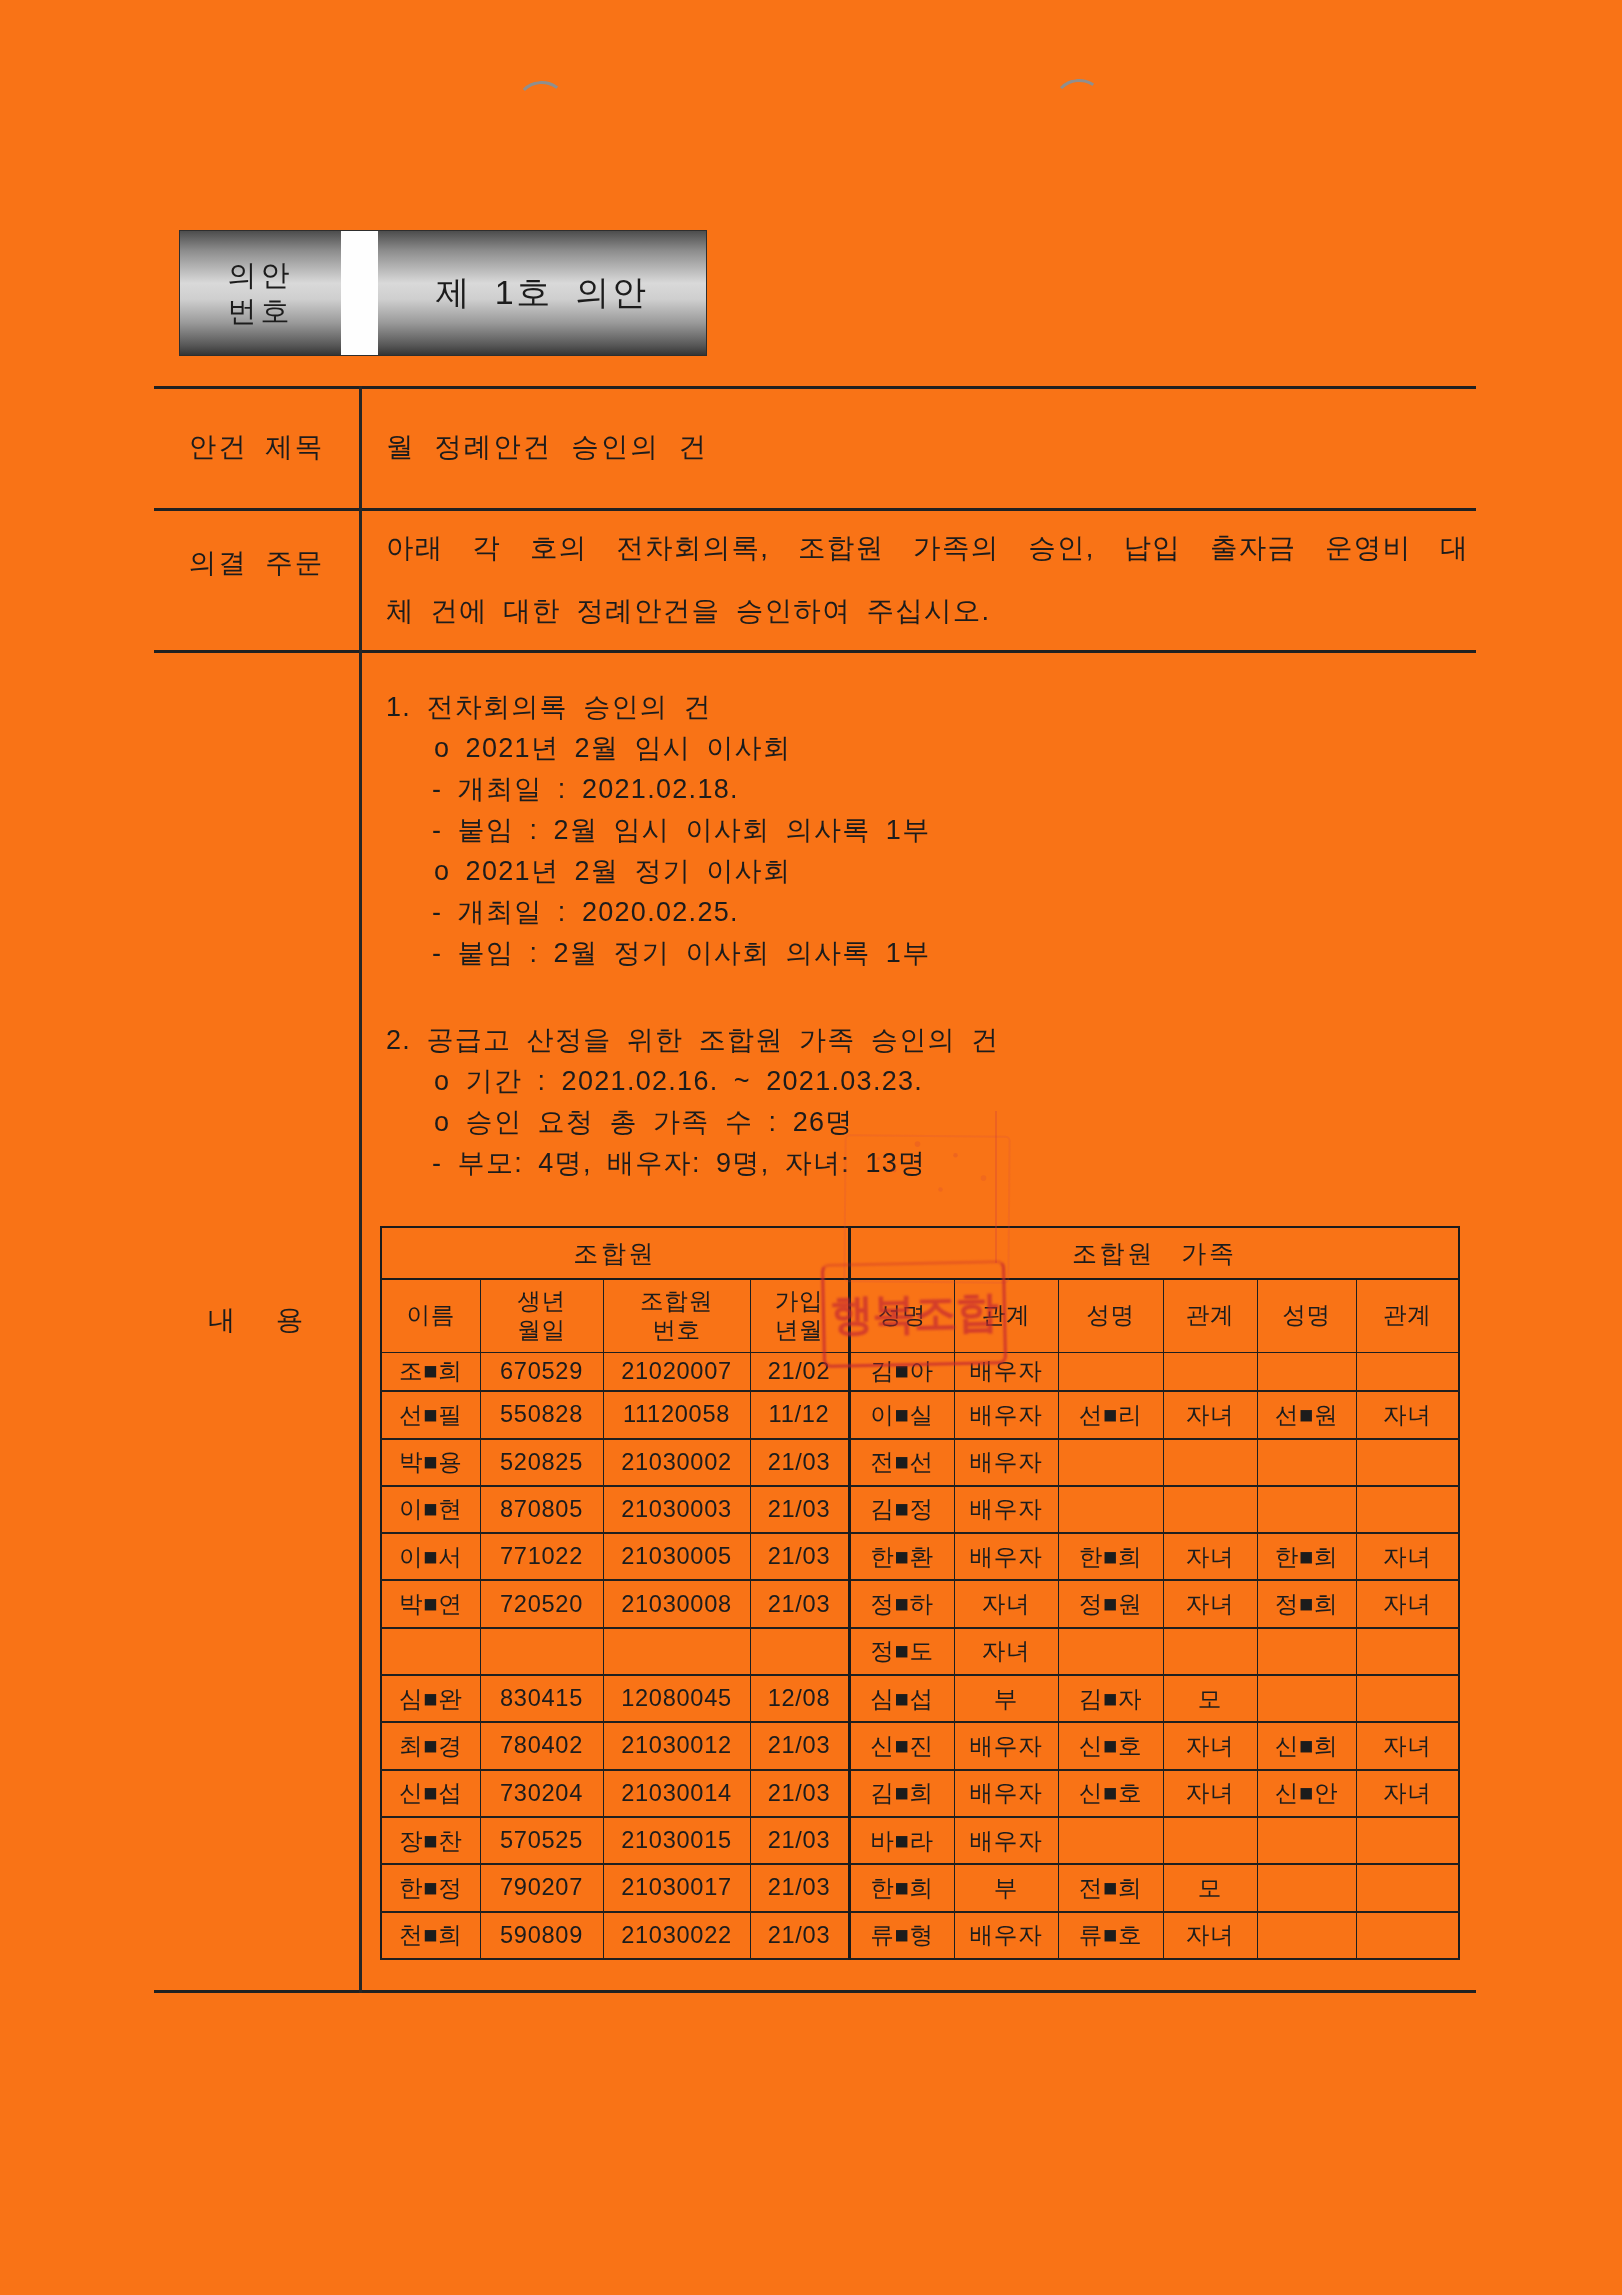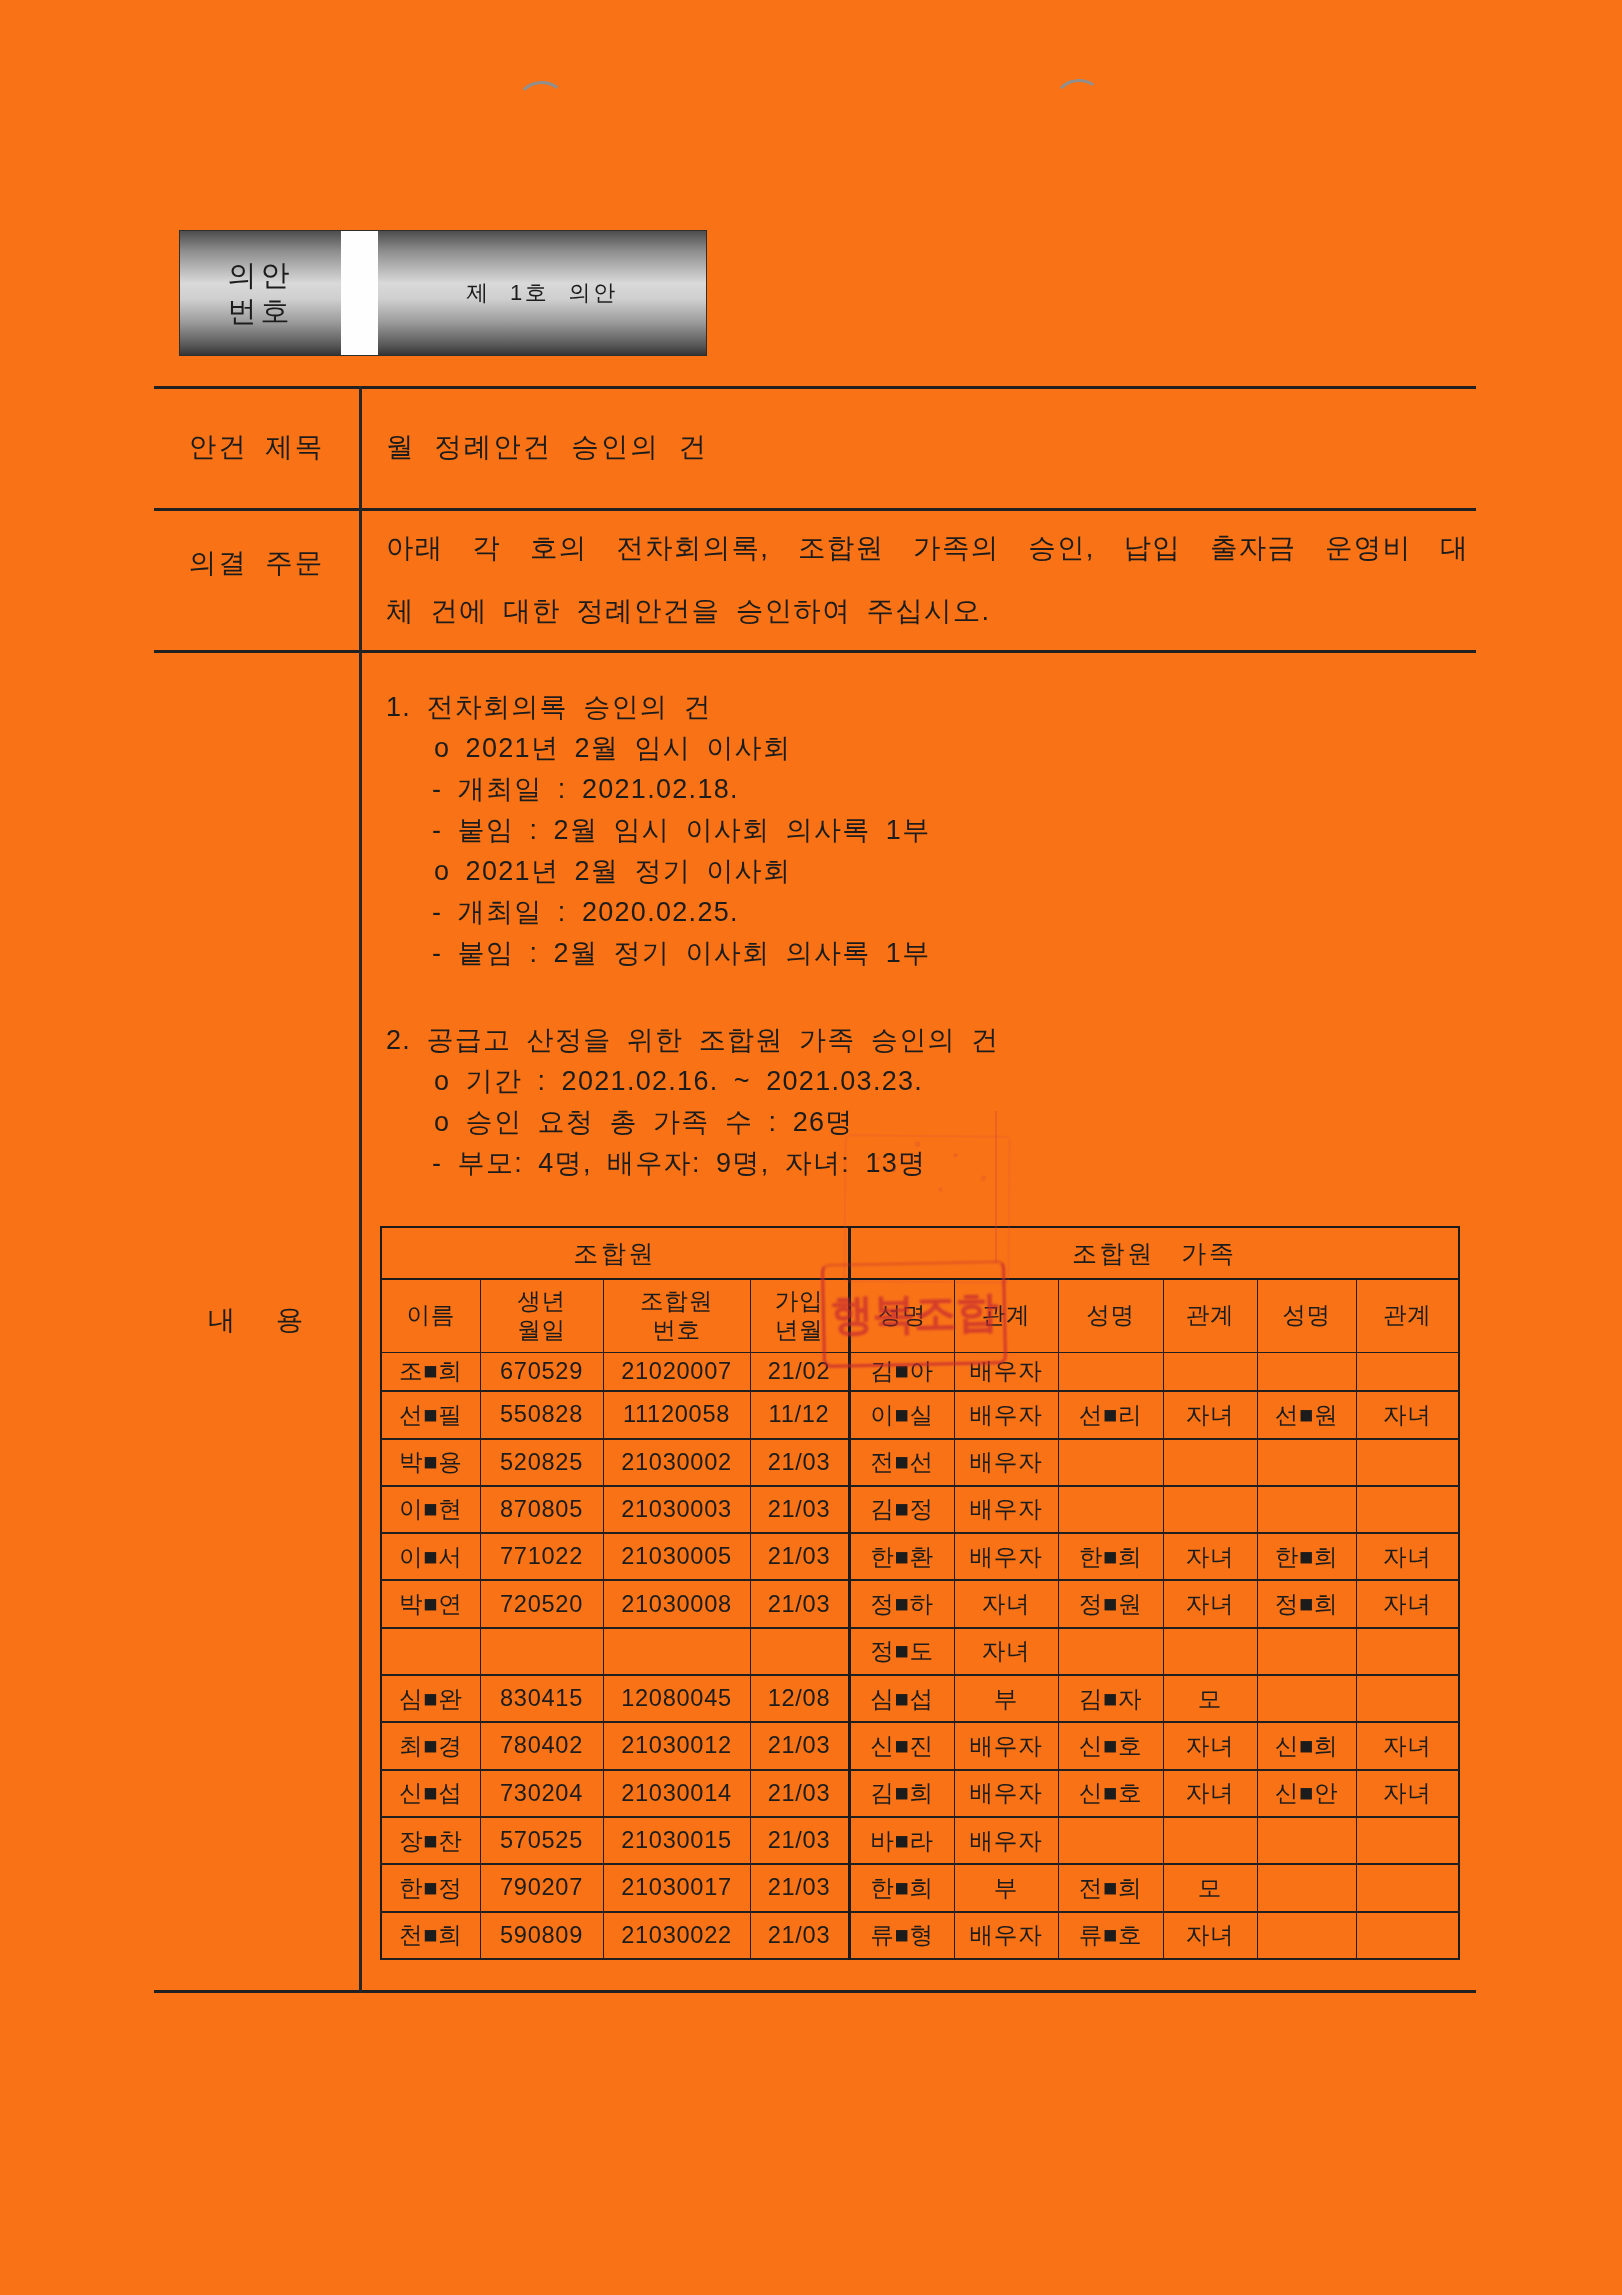--- a/index.html
+++ b/index.html
@@ -19,21 +19,21 @@
     position:absolute; left:179px; top:230px; width:528px; height:126px;
     background:linear-gradient(180deg,#4d4d4d 0%,#8d8d8d 16%,#d9d9d9 42%,#cfcfcf 55%,#9a9a9a 74%,#585858 92%,#353535 100%);
     border:1.3px solid #2e2e2e; box-sizing:border-box;
   }
   #agenda-label{position:absolute; left:0; top:0; width:161px; height:100%;
     display:flex; flex-direction:column; justify-content:center; align-items:center;
     font-size:29px; line-height:36px; letter-spacing:3.9px; font-weight:500;}
   #agenda-bar{position:absolute; left:161px; top:0; width:37px; height:100%; background:#fefefe;}
   #agenda-title{position:absolute; left:198px; top:0; right:0; height:100%;
     display:flex; align-items:center; justify-content:center;
-    font-size:22px; letter-spacing:2.6px; word-spacing:10.5px; font-weight:500;}
+    font-size:34px; letter-spacing:2.6px; word-spacing:10.5px; font-weight:500;}
 
   
   .hrule{position:absolute; left:154px; width:1322px; height:3.3px; background:#212121;}
   #rule-top{top:386px;} #rule-mid1{top:508px;} #rule-mid2{top:650px;} #rule-bottom{top:1990px;}
   #v-divider{position:absolute; left:359px; top:386px; width:2.6px; height:1607px; background:#262626;}
 
   
   .row-label{position:absolute; left:154px; width:205px; display:flex; align-items:center;
     justify-content:center; font-size:27.5px; letter-spacing:2px; word-spacing:7.9px;}
   #label-title{top:386px; height:122px;}

